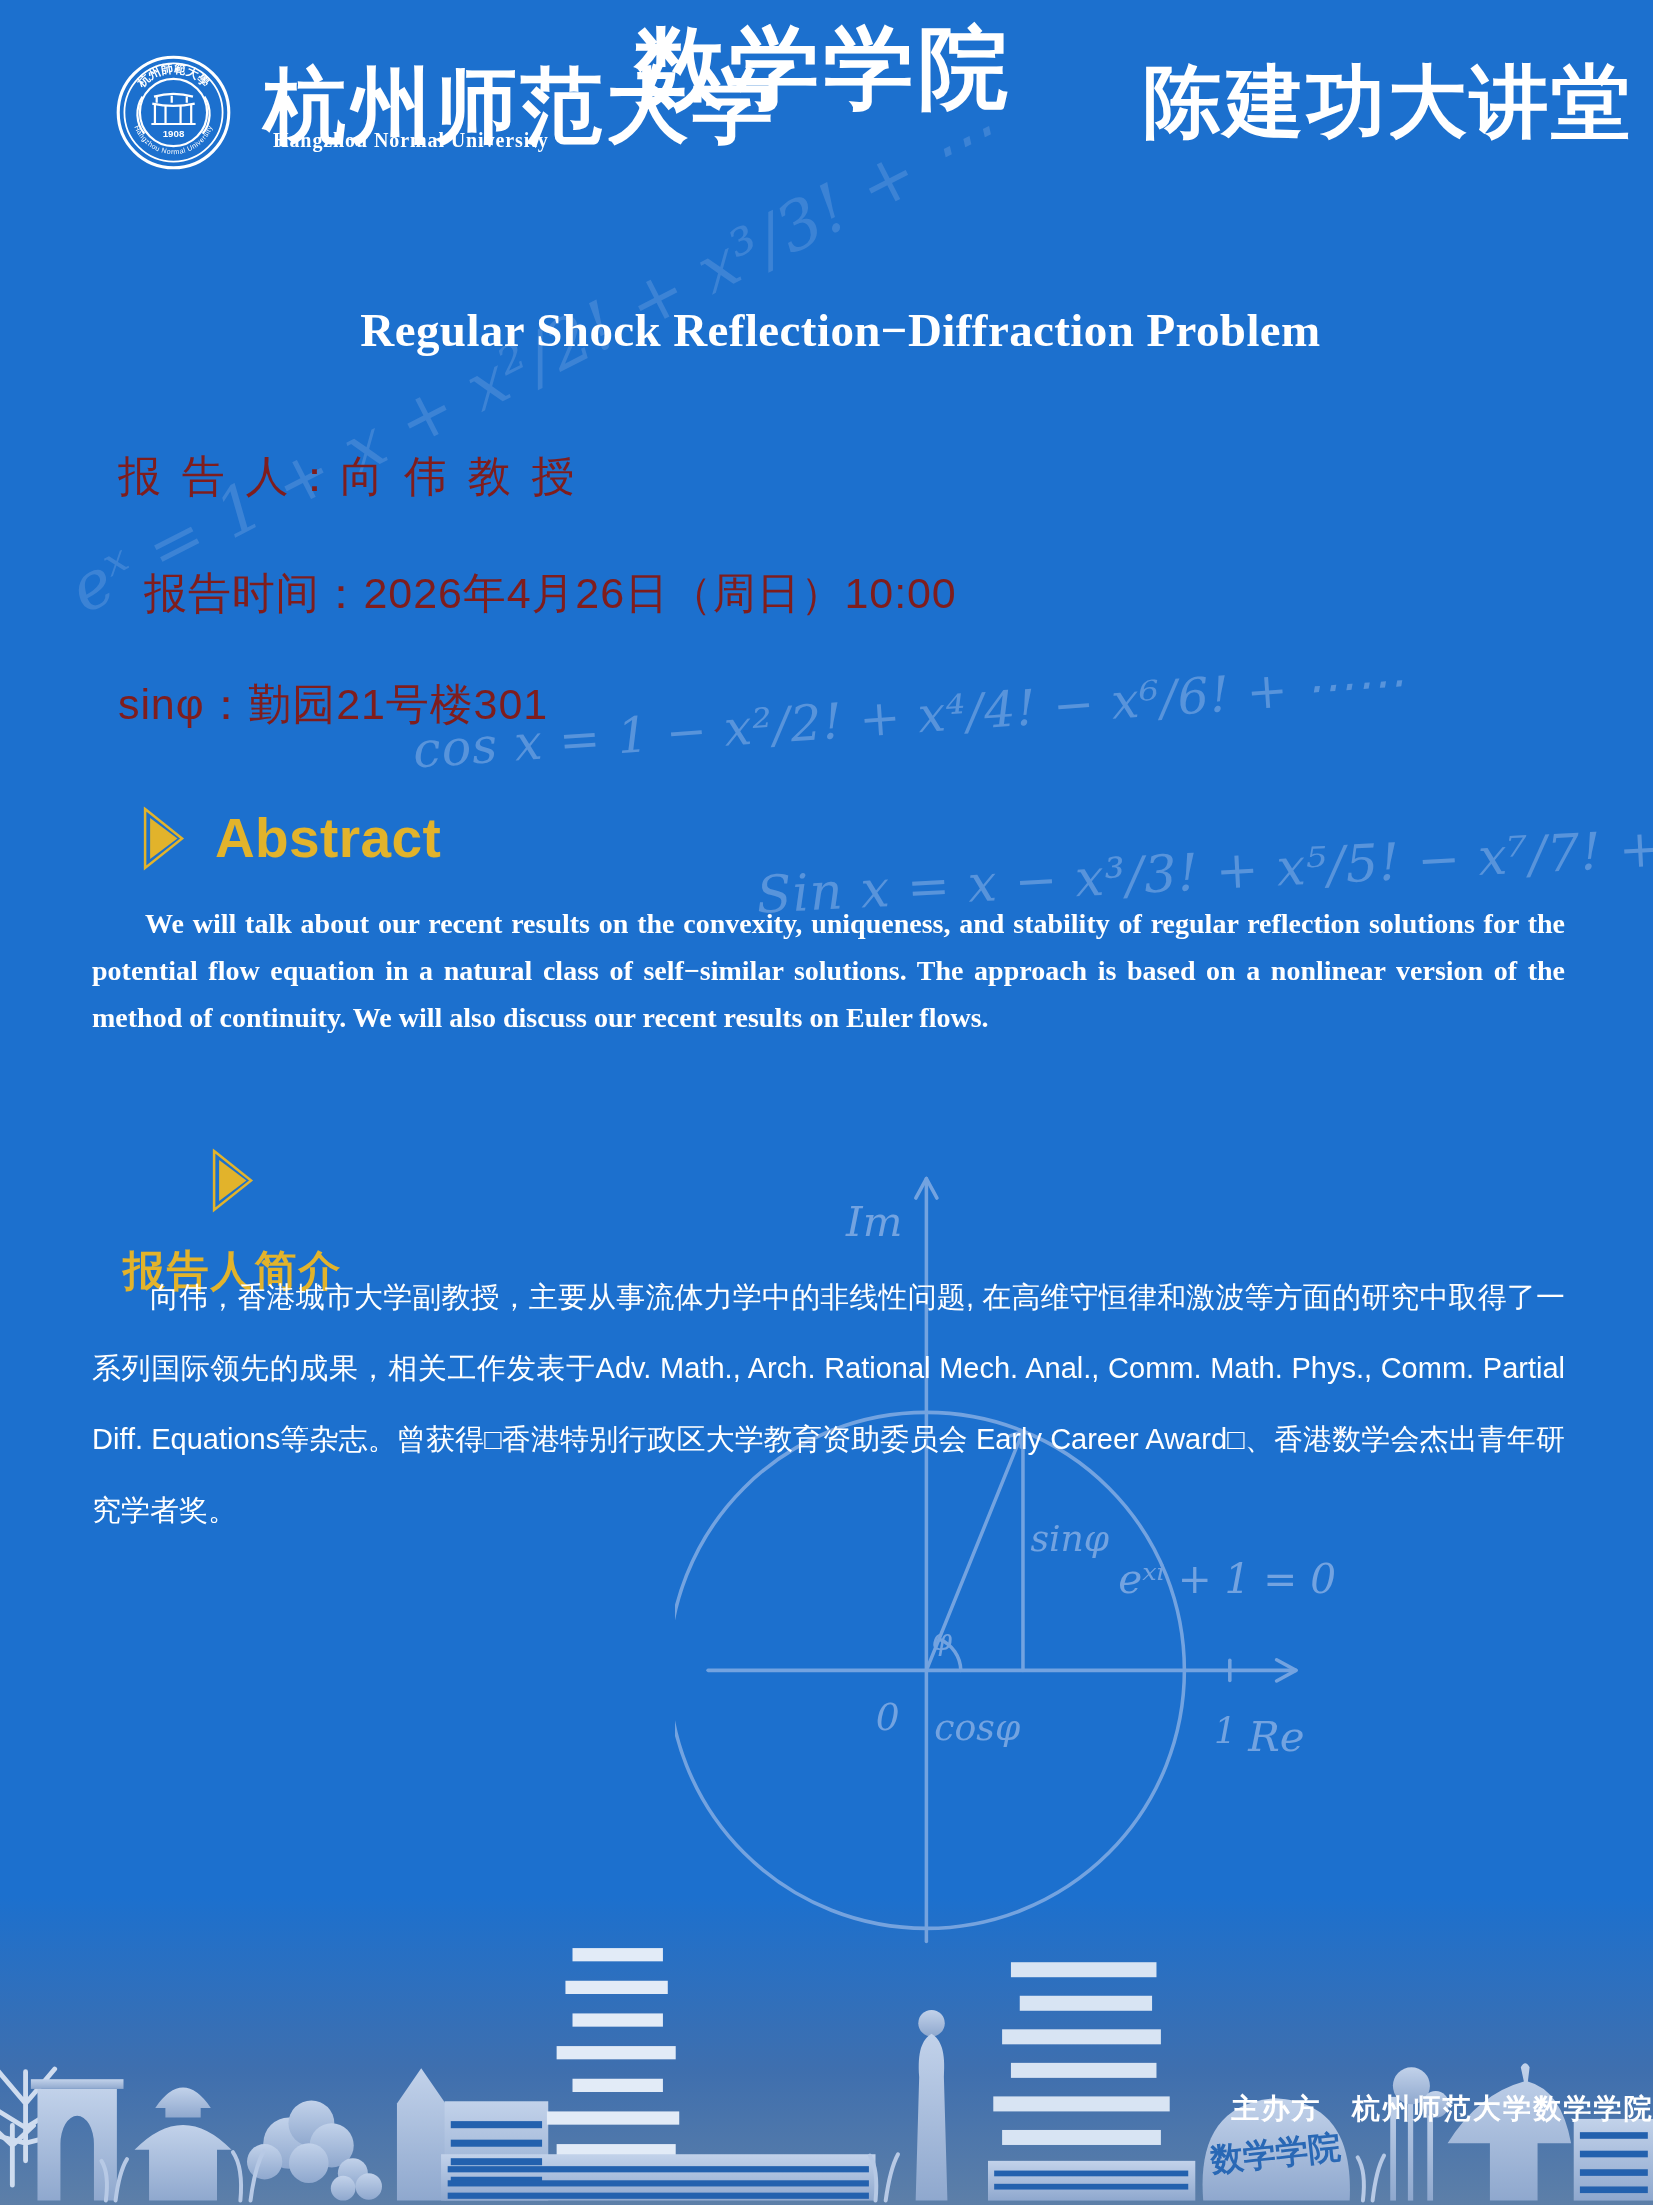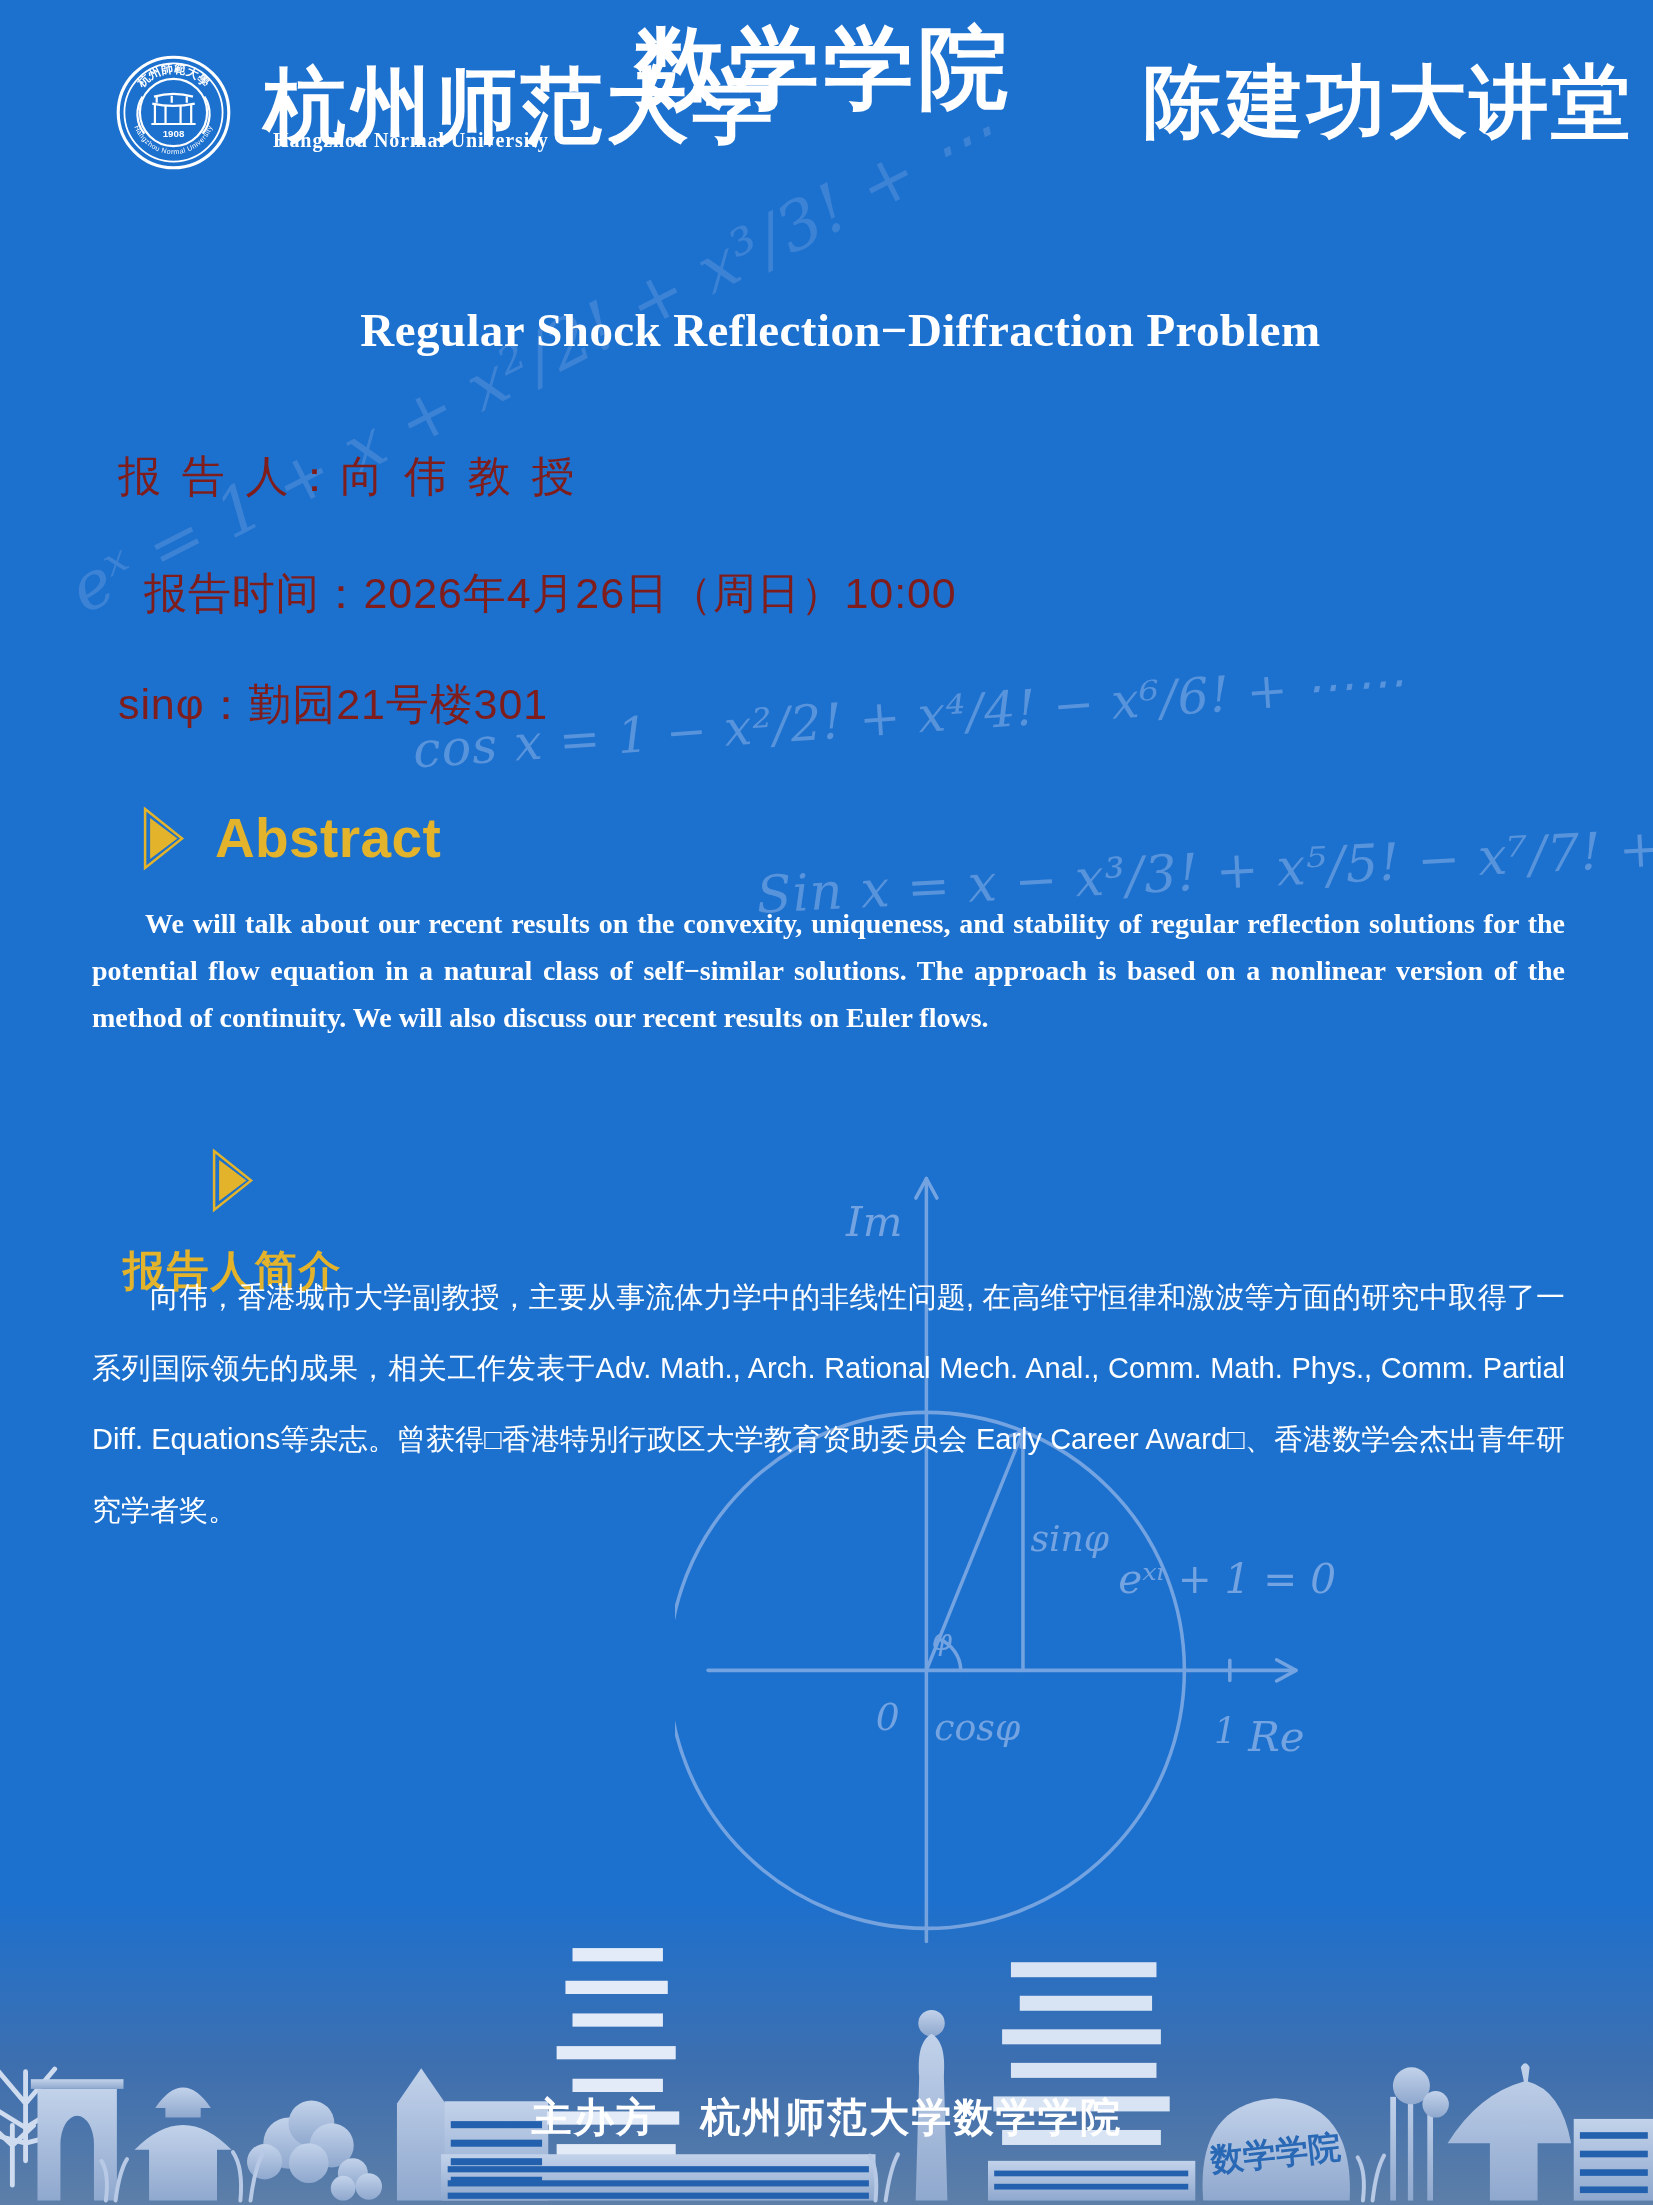--- a/index.html
+++ b/index.html
@@ -50,21 +50,21 @@
     left:92px;top:900px;width:1473px;color:#fff;font-weight:bold;
     font-family:"Liberation Serif","DejaVu Serif",serif;
     font-size:28px;line-height:47px;text-align:justify;text-indent:53px;
   }
   .bio-body{
     left:92px;top:1262px;width:1473px;color:#fff;font-weight:500;
     font-size:29px;line-height:71px;text-align:justify;text-indent:58px;
   }
   
   .skyline{left:0;bottom:0;width:1654px;height:309px;}
-  .organizer{left:0;right:0;top:2090px;text-align:center;font-size:40px;font-weight:bold;color:#fff;
+  .organizer{left:0;right:0;top:2090px;text-align:right;font-size:28px;font-weight:bold;color:#fff;
     letter-spacing:2.2px;z-index:5;}
   .z1{z-index:1;}.z2{z-index:2;}
 </style>
 </head>
 <body>
 
 <div class="sketch exp z1">eˣ = 1 + x + x²/2! + x³/3! + ⋯</div>
 <div class="sketch cos z1">cos x = 1 − x²/2! + x⁴/4! − x⁶/6! + ⋯⋯</div>
 <div class="sketch sin z1">Sin x = x − x³/3! + x⁵/5! − x⁷/7! + ⋯⋯</div>
 

